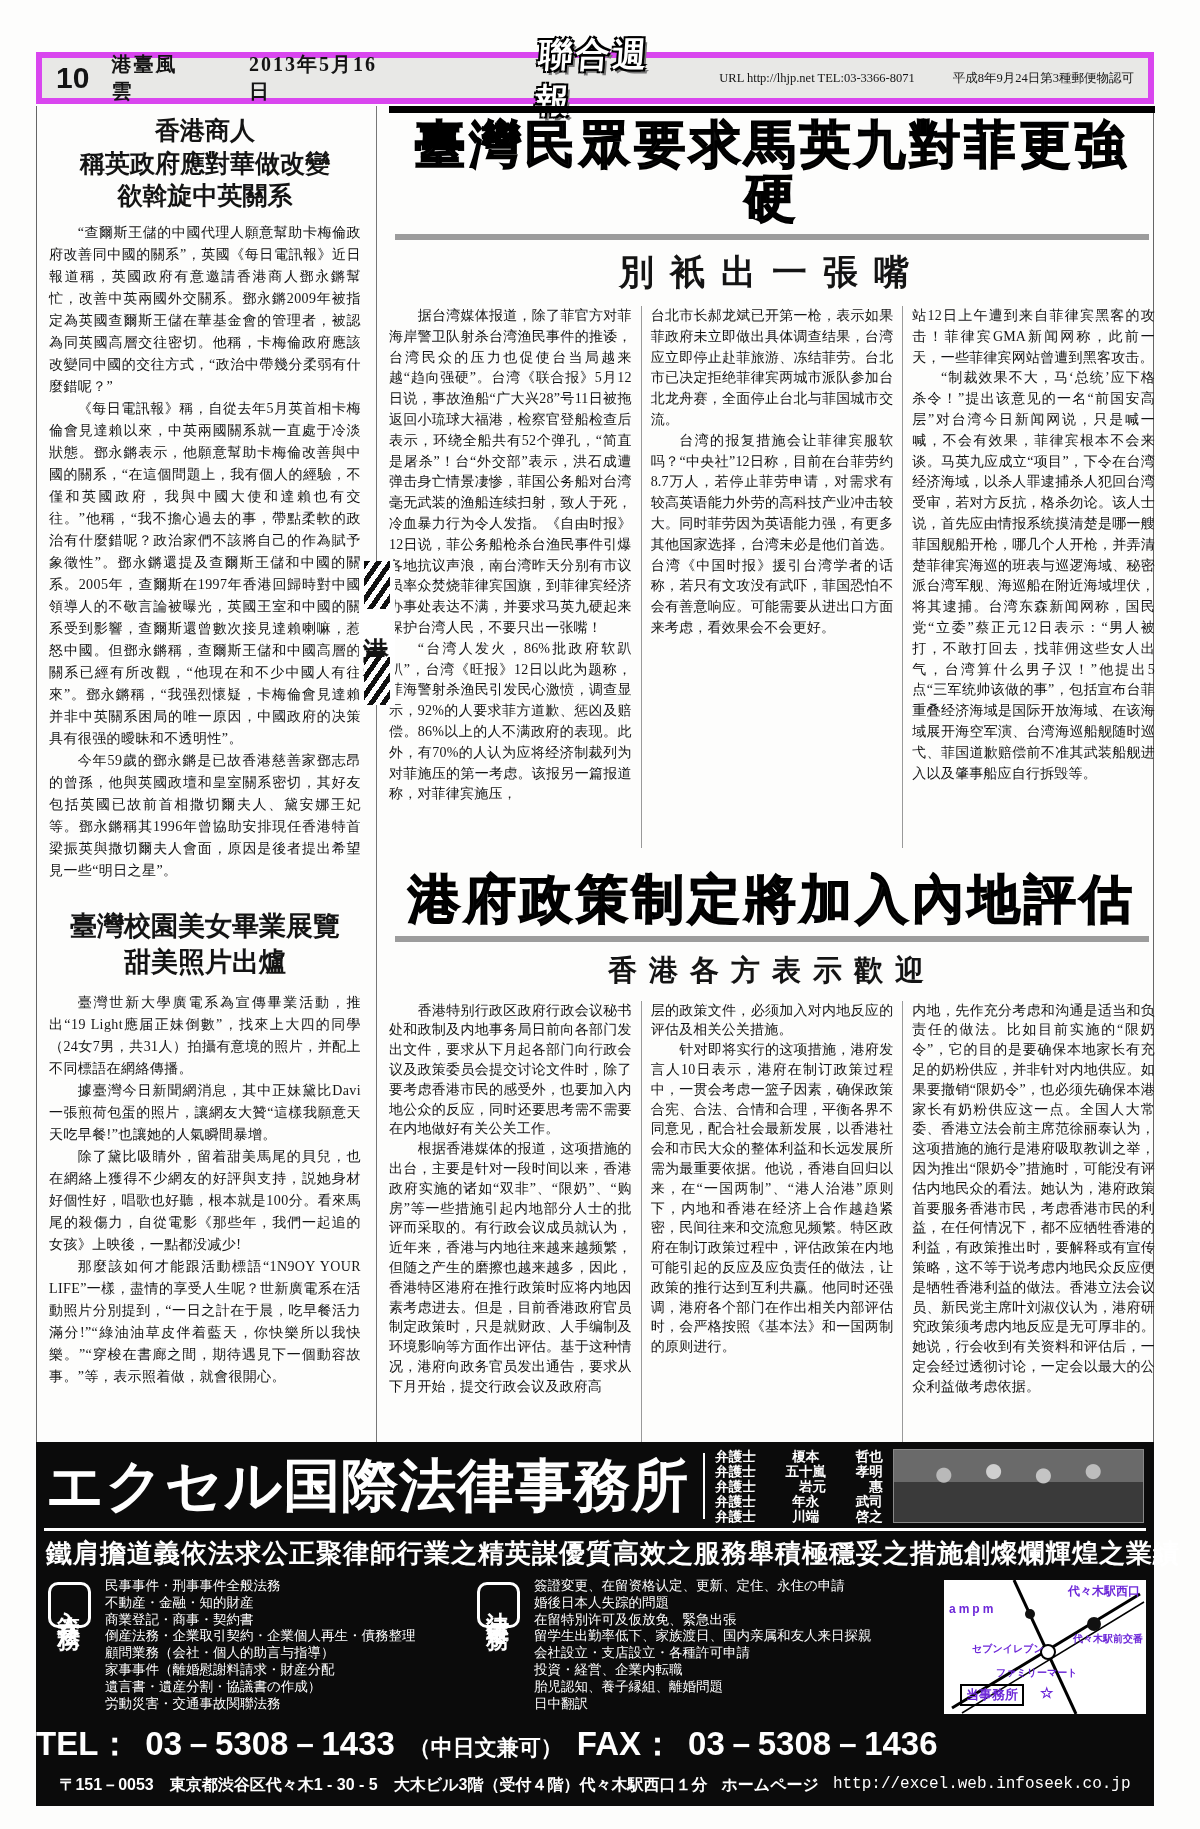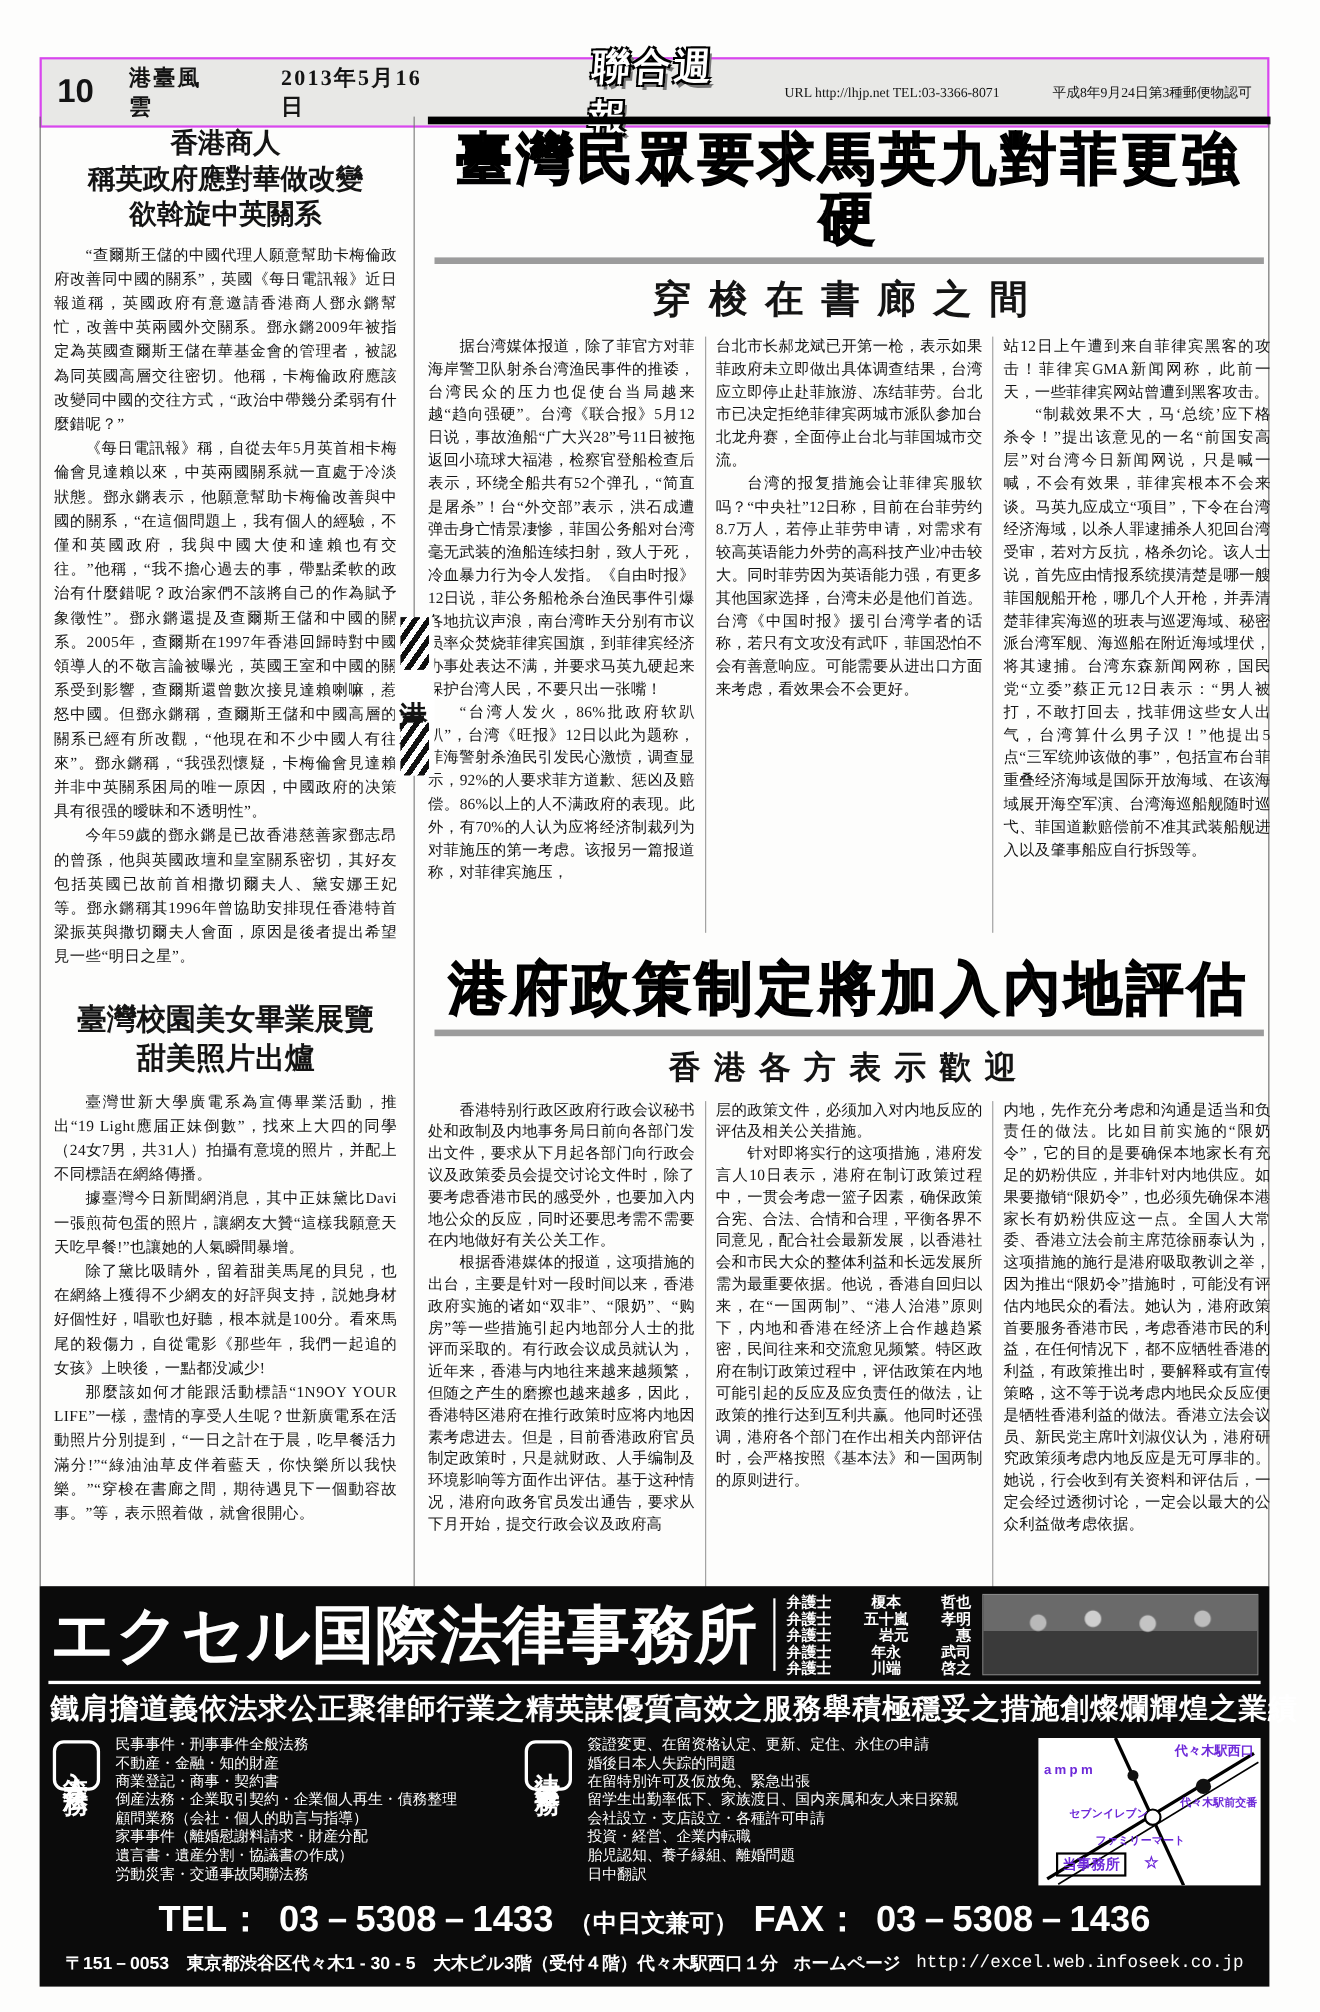--- a/index.html
+++ b/index.html
@@ -1,20 +1,20 @@
 <!DOCTYPE html>
 <html><head>
 <meta charset="utf-8">
 <style>
   html,body{margin:0;padding:0;background:#fff;}
   .page{position:relative;width:1200px;height:1829px;background:#fdfdfc;overflow:hidden;
         font-family:"Liberation Serif",serif;color:#141414;}
   
-  .header{position:absolute;left:36px;top:52px;width:1118px;height:64px;background:#e8e8e6;
-          border:2px solid #d946ef;box-sizing:border-box;display:flex;align-items:center;gap:32px;
+  .header{position:absolute;left:36px;top:52px;width:1118px;height:52px;background:#e8e8e6;
+          border:6px solid #d946ef;box-sizing:border-box;display:flex;align-items:center;gap:22px;
           padding:0 14px;}
   .pageno{font-family:"Liberation Sans",sans-serif;font-size:30px;font-weight:900;}
   .section{font-family:"Liberation Sans",sans-serif;font-size:20px;font-weight:800;letter-spacing:2px;}
   .hdate{font-size:20px;font-weight:700;letter-spacing:2px;margin-left:30px;}
   .masthead{font-family:"Liberation Sans",sans-serif;font-size:34px;font-weight:900;letter-spacing:3px;
             color:#fff;margin-left:120px;transform:skewX(-4deg);
             text-shadow:-2px -2px 0 #000,2px -2px 0 #000,-2px 2px 0 #000,2px 2px 0 #000,4px 4px 0 #777;}
   .hsmall{font-size:12.5px;margin-left:16px;white-space:nowrap;}
   
   .content{position:absolute;left:36px;top:106px;width:1118px;height:1336px;box-sizing:border-box;
@@ -83,21 +83,21 @@
   .map svg{position:absolute;left:0;top:0;}
   .mlabel{position:absolute;font-weight:700;white-space:nowrap;}
   .m-west{right:6px;top:3px;font-size:12px;}
   .m-ampm{left:5px;top:22px;font-size:12px;letter-spacing:3px;}
   .m-koban{right:3px;top:52px;font-size:10px;}
   .m-seven{left:28px;top:62px;font-size:10px;}
   .m-family{left:52px;top:86px;font-size:10px;}
   .m-office{left:16px;top:104px;font-size:13px;border:2px solid #000;padding:0 4px;font-weight:900;}
   .m-star{left:96px;top:104px;font-size:15px;}
   
-  .telrow{display:flex;align-items:baseline;justify-content:center;gap:14px;padding-top:6px;
+  .telrow{display:flex;align-items:baseline;gap:14px;padding-top:6px;
           font-size:33px;font-weight:900;white-space:nowrap;}
   .telnote{font-size:22px;font-weight:700;}
   .adfooter{display:flex;justify-content:center;gap:14px;font-size:16px;font-weight:700;
             padding-top:8px;white-space:nowrap;}
   .urlmono{font-family:"Liberation Mono",monospace;font-weight:400;}
 </style>
 </head>
 <body>
 
 <div class="page">
@@ -141,21 +141,21 @@
       <div class="stripe"></div>
       <div class="btext">港臺風雲</div>
       <div class="stripe"></div>
     </div>
 
     <div class="main">
       <div class="h1wrap">
         <div class="bighead">臺灣民眾要求馬英九對菲更強硬</div>
       </div>
       <div class="grule"></div>
-      <div class="subhead1">穿梭在書廊之間</div>
+      <div class="subhead1">別衹出一張嘴</div>
 
       <div class="cols">
         <div class="col a1col">
           <p class="p">据台湾媒体报道，除了菲官方对菲海岸警卫队射杀台湾渔民事件的推诿，台湾民众的压力也促使台当局越来越“趋向强硬”。台湾《联合报》5月12日说，事故渔船“广大兴28”号11日被拖返回小琉球大福港，检察官登船检查后表示，环绕全船共有52个弹孔，“简直是屠杀”！台“外交部”表示，洪石成遭弹击身亡情景凄惨，菲国公务船对台湾毫无武装的渔船连续扫射，致人于死，冷血暴力行为令人发指。《自由时报》12日说，菲公务船枪杀台渔民事件引爆各地抗议声浪，南台湾昨天分别有市议员率众焚烧菲律宾国旗，到菲律宾经济办事处表达不满，并要求马英九硬起来保护台湾人民，不要只出一张嘴！</p>
           <p class="p">“台湾人发火，86%批政府软趴趴”，台湾《旺报》12日以此为题称，菲海警射杀渔民引发民心激愤，调查显示，92%的人要求菲方道歉、惩凶及赔偿。86%以上的人不满政府的表现。此外，有70%的人认为应将经济制裁列为对菲施压的第一考虑。该报另一篇报道称，对菲律宾施压，</p>
         </div>
         <div class="cdiv"></div>
         <div class="col a1col">
           <p class="pc">台北市长郝龙斌已开第一枪，表示如果菲政府未立即做出具体调查结果，台湾应立即停止赴菲旅游、冻结菲劳。台北市已决定拒绝菲律宾两城市派队参加台北龙舟赛，全面停止台北与菲国城市交流。</p>
           <p class="p">台湾的报复措施会让菲律宾服软吗？“中央社”12日称，目前在台菲劳约8.7万人，若停止菲劳申请，对需求有较高英语能力外劳的高科技产业冲击较大。同时菲劳因为英语能力强，有更多其他国家选择，台湾未必是他们首选。台湾《中国时报》援引台湾学者的话称，若只有文攻没有武吓，菲国恐怕不会有善意响应。可能需要从进出口方面来考虑，看效果会不会更好。</p>

